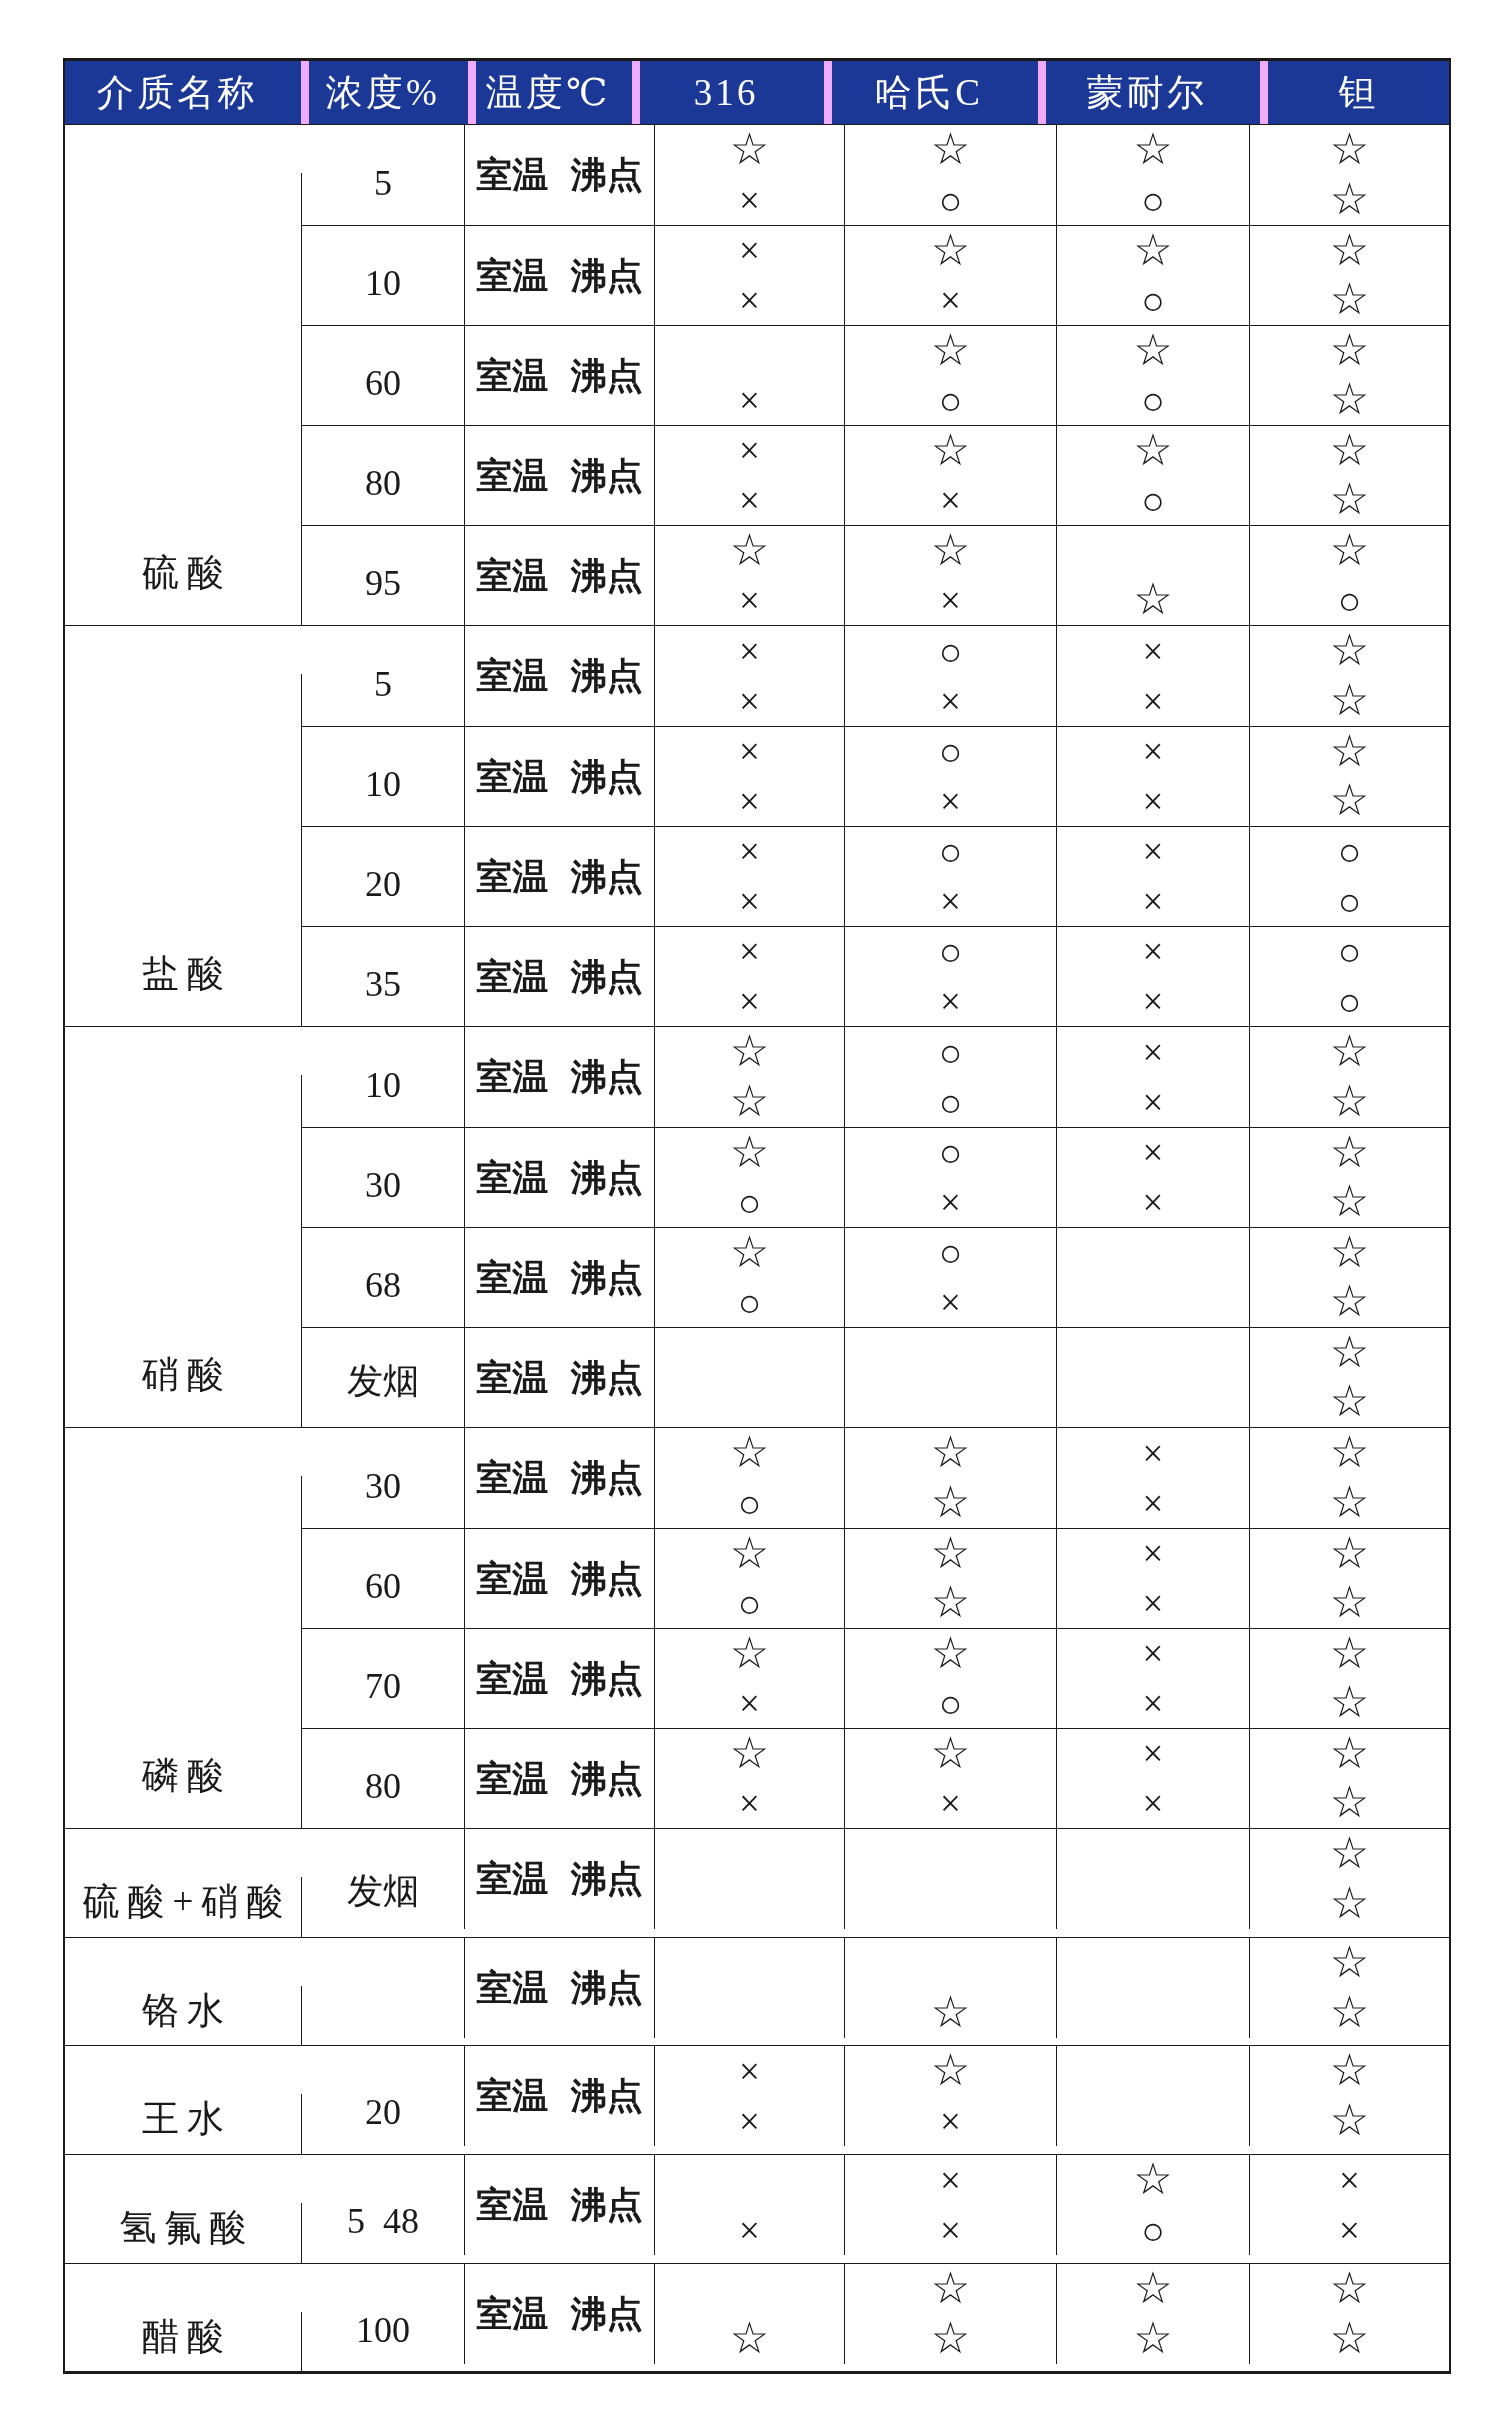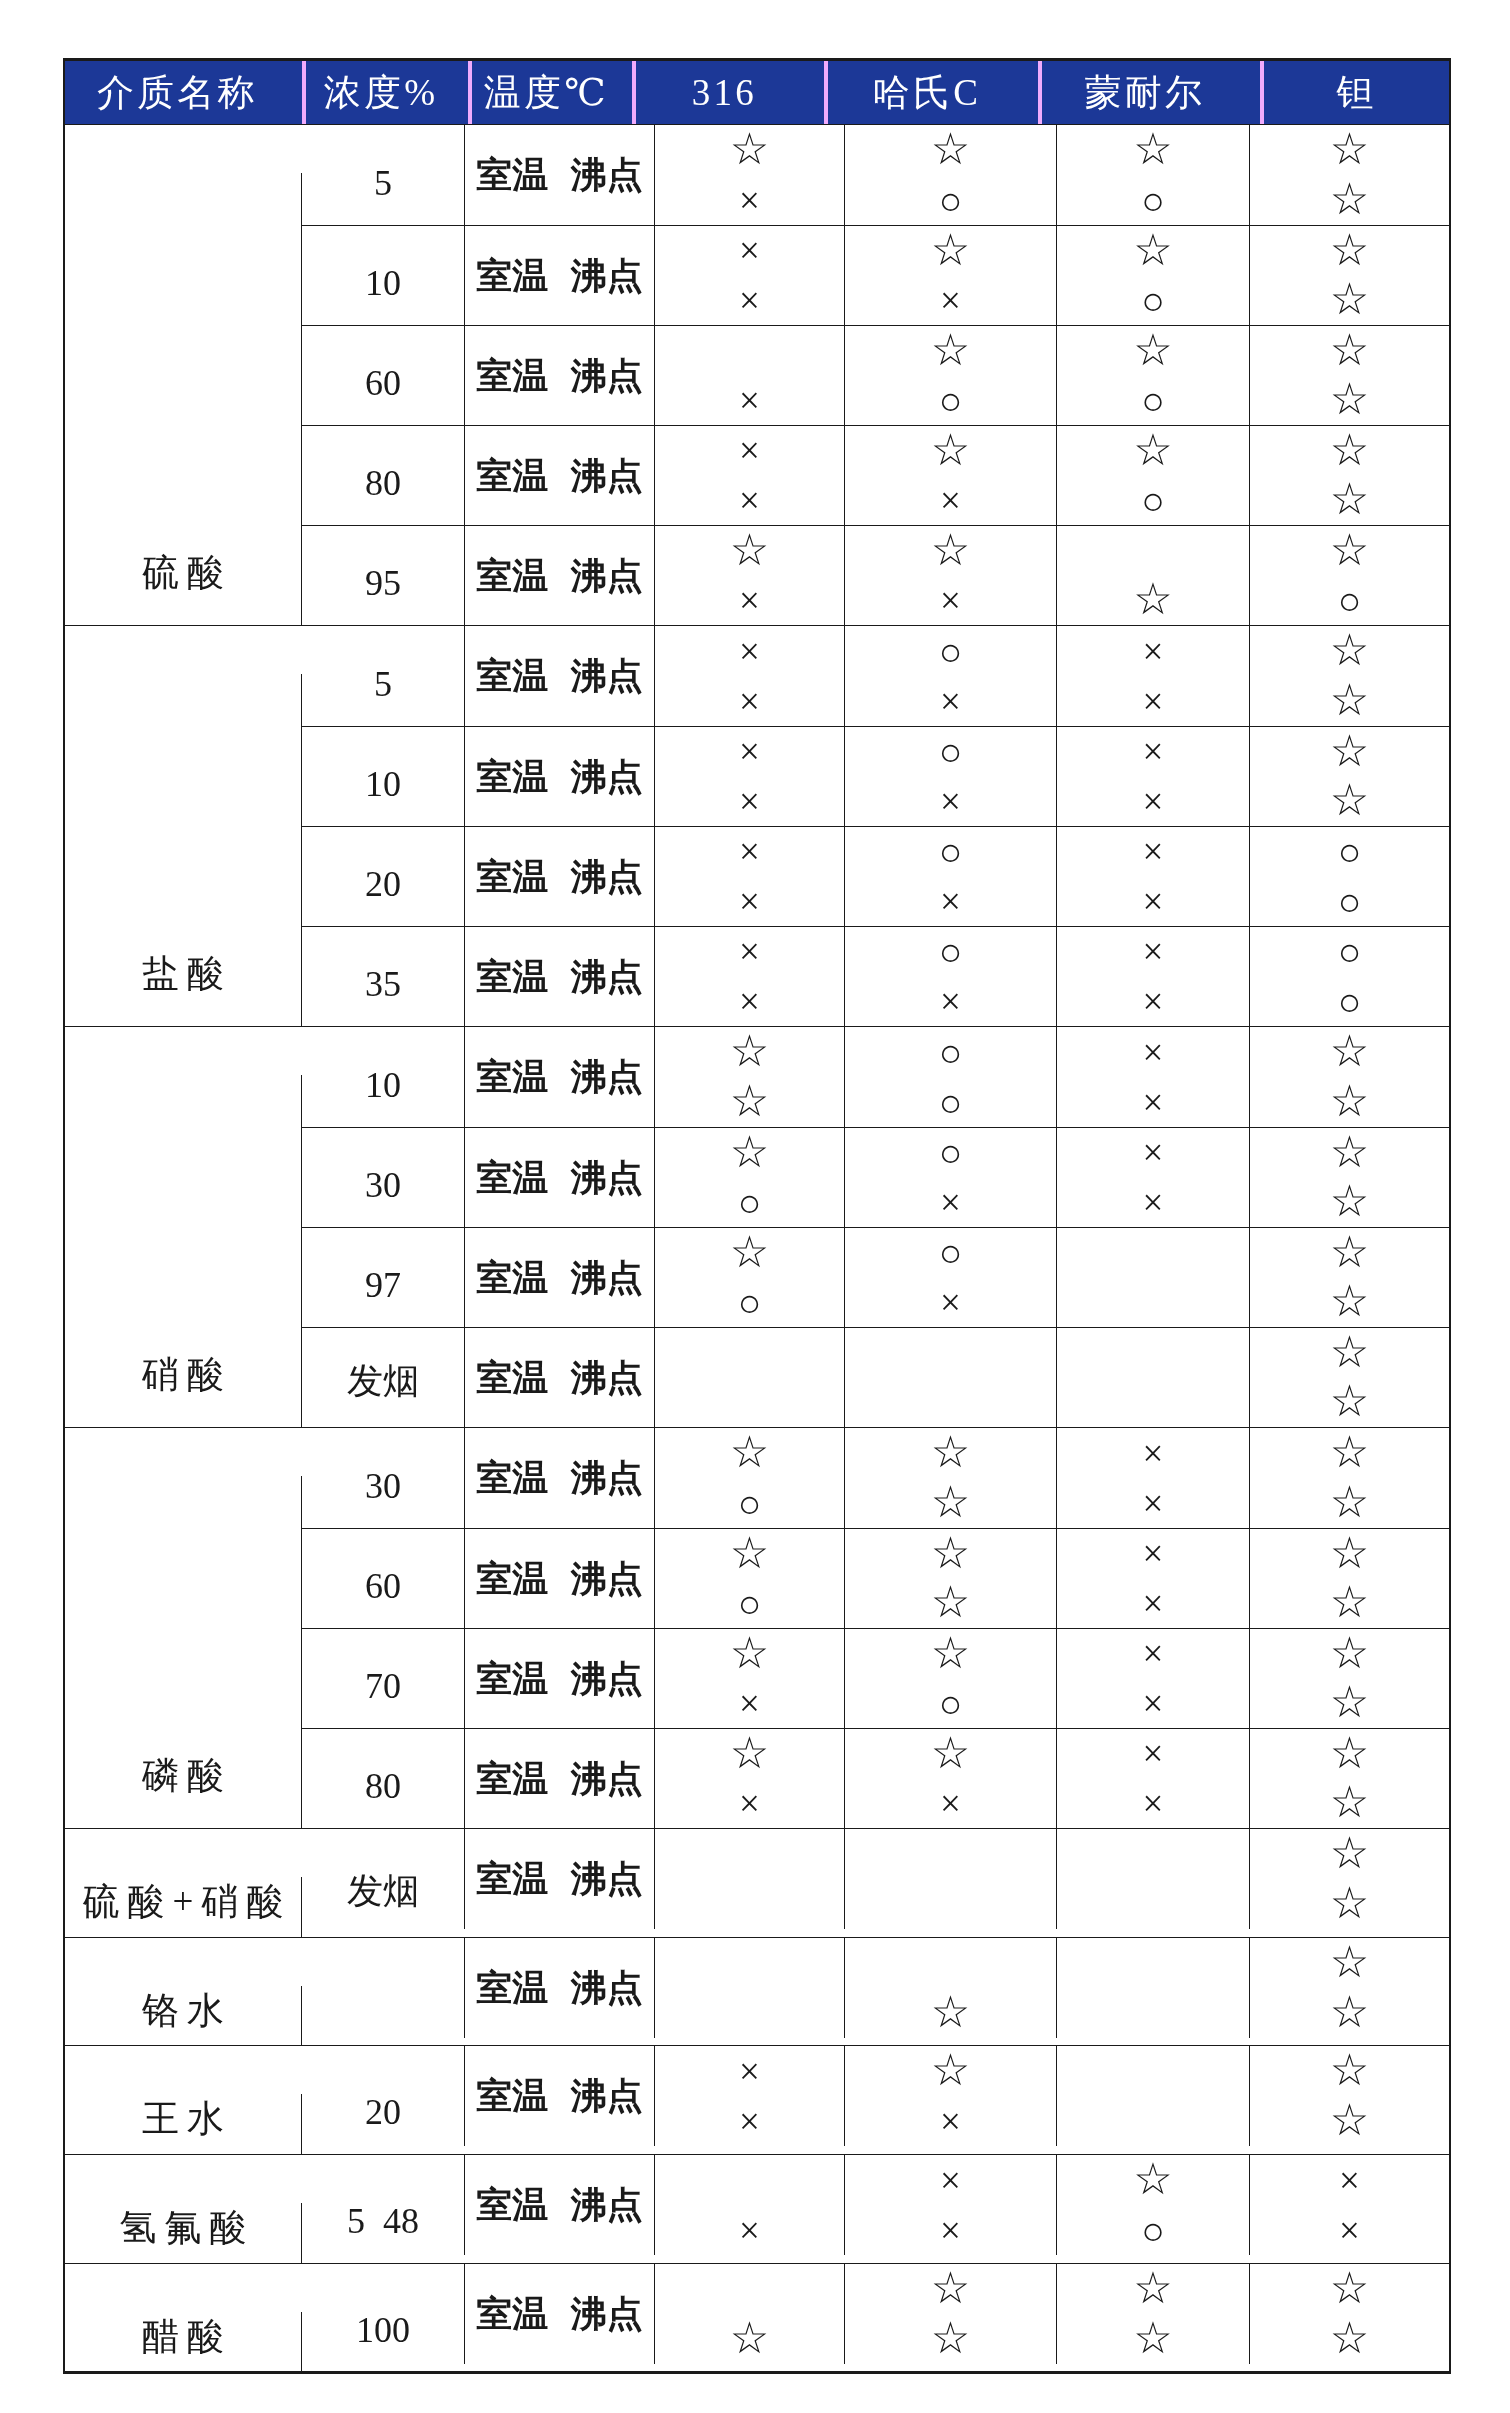--- a/index.html
+++ b/index.html
@@ -11,21 +11,21 @@
     position:absolute;left:63px;top:58px;width:1384px;
     border:2.4px solid #1a1a1a;border-top-width:3.2px;border-bottom-width:3.2px;
     background:#ffffff;
   }
   
   .thead{display:flex;height:63px;background:#1c3897;border-bottom:1.6px solid #1a1a1a;}
   .hcell{
     box-sizing:border-box;display:flex;align-items:center;justify-content:center;
     color:#ffffff;font-size:37px;letter-spacing:3.2px;
   }
-  .hcell + .hcell{border-left:4px solid #f0abfc;margin-left:12px;}
+  .hcell + .hcell{border-left:8px solid #f0abfc;margin-left:12px;}
   .hc0{width:237px}.hc1{width:163px}.hc2{width:160px}.hc3{width:190px}
   .hc4{width:212px}.hc5{width:222px}.hc6{width:199px}
   
   .section{display:flex;}
   .section + .section{border-top:1.6px solid #1a1a1a;}
   .medium{
     width:279px;box-sizing:border-box;border-right:1.6px solid #1a1a1a;
     display:flex;align-items:flex-end;justify-content:center;
     padding-bottom:27.4px;font-size:37px;letter-spacing:8px;text-indent:8px;margin-top:48px;
   }
@@ -324,21 +324,21 @@
             <div class="sym sc2">
               <div class="subrow cross">×</div>
               <div class="subrow cross">×</div>
             </div>
             <div class="sym sc3">
               <div class="subrow star">☆</div>
               <div class="subrow star">☆</div>
             </div>
           </div>
           <div class="blockrow">
-            <div class="conc">97</div>
+            <div class="conc">68</div>
             <div class="temp">
               <div class="subrow">室温</div>
               <div class="subrow">沸点</div>
             </div>
             <div class="sym sc0">
               <div class="subrow star">☆</div>
               <div class="subrow circle">○</div>
             </div>
             <div class="sym sc1">
               <div class="subrow circle">○</div>

